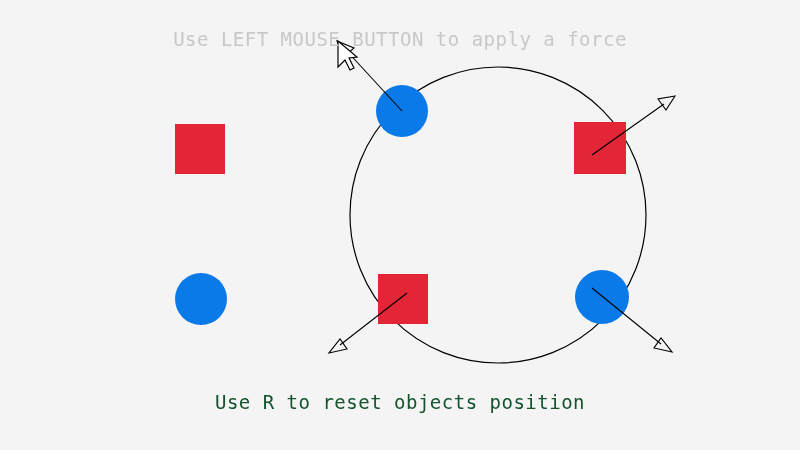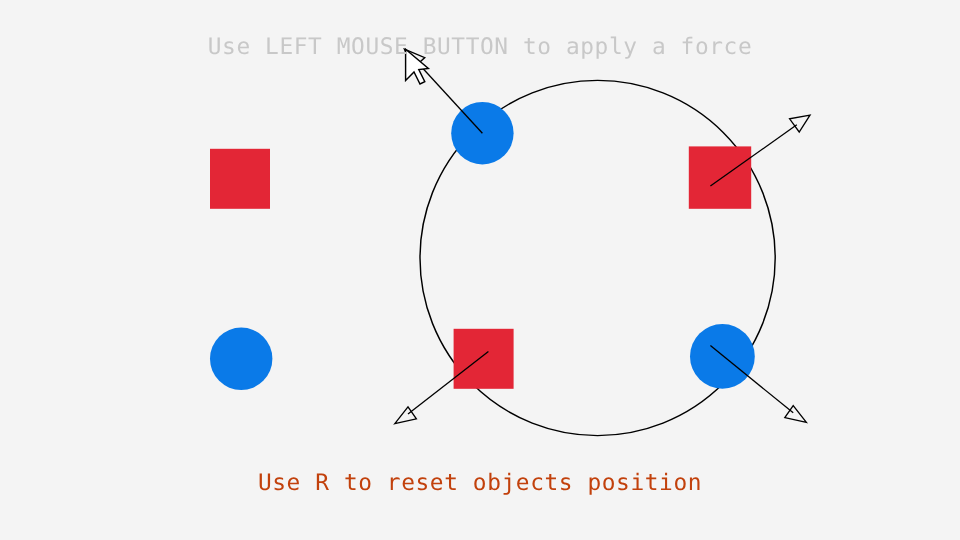--- a/index.html
+++ b/index.html
@@ -90,15 +90,15 @@
     </g>
 
     <g>
       <polygon points="338,41 338,67 345,60 350,70 354,68 349,58 357,57" fill="#ffffff" stroke="#000000" stroke-width="1.2" stroke-linejoin="miter"></polygon>
     </g>
 
   </svg>
 
   <div class="hint-text" id="hint-top" style="color: rgb(200, 200, 200);">Use LEFT MOUSE BUTTON to apply a force</div>
 
-  <div class="hint-text" id="hint-bottom" style="color: #c2410c;">Use R to reset objects position</div>
+  <div class="hint-text" id="hint-bottom" style="color: #14532d;">Use R to reset objects position</div>
 
 </div>
 
 </body></html>

